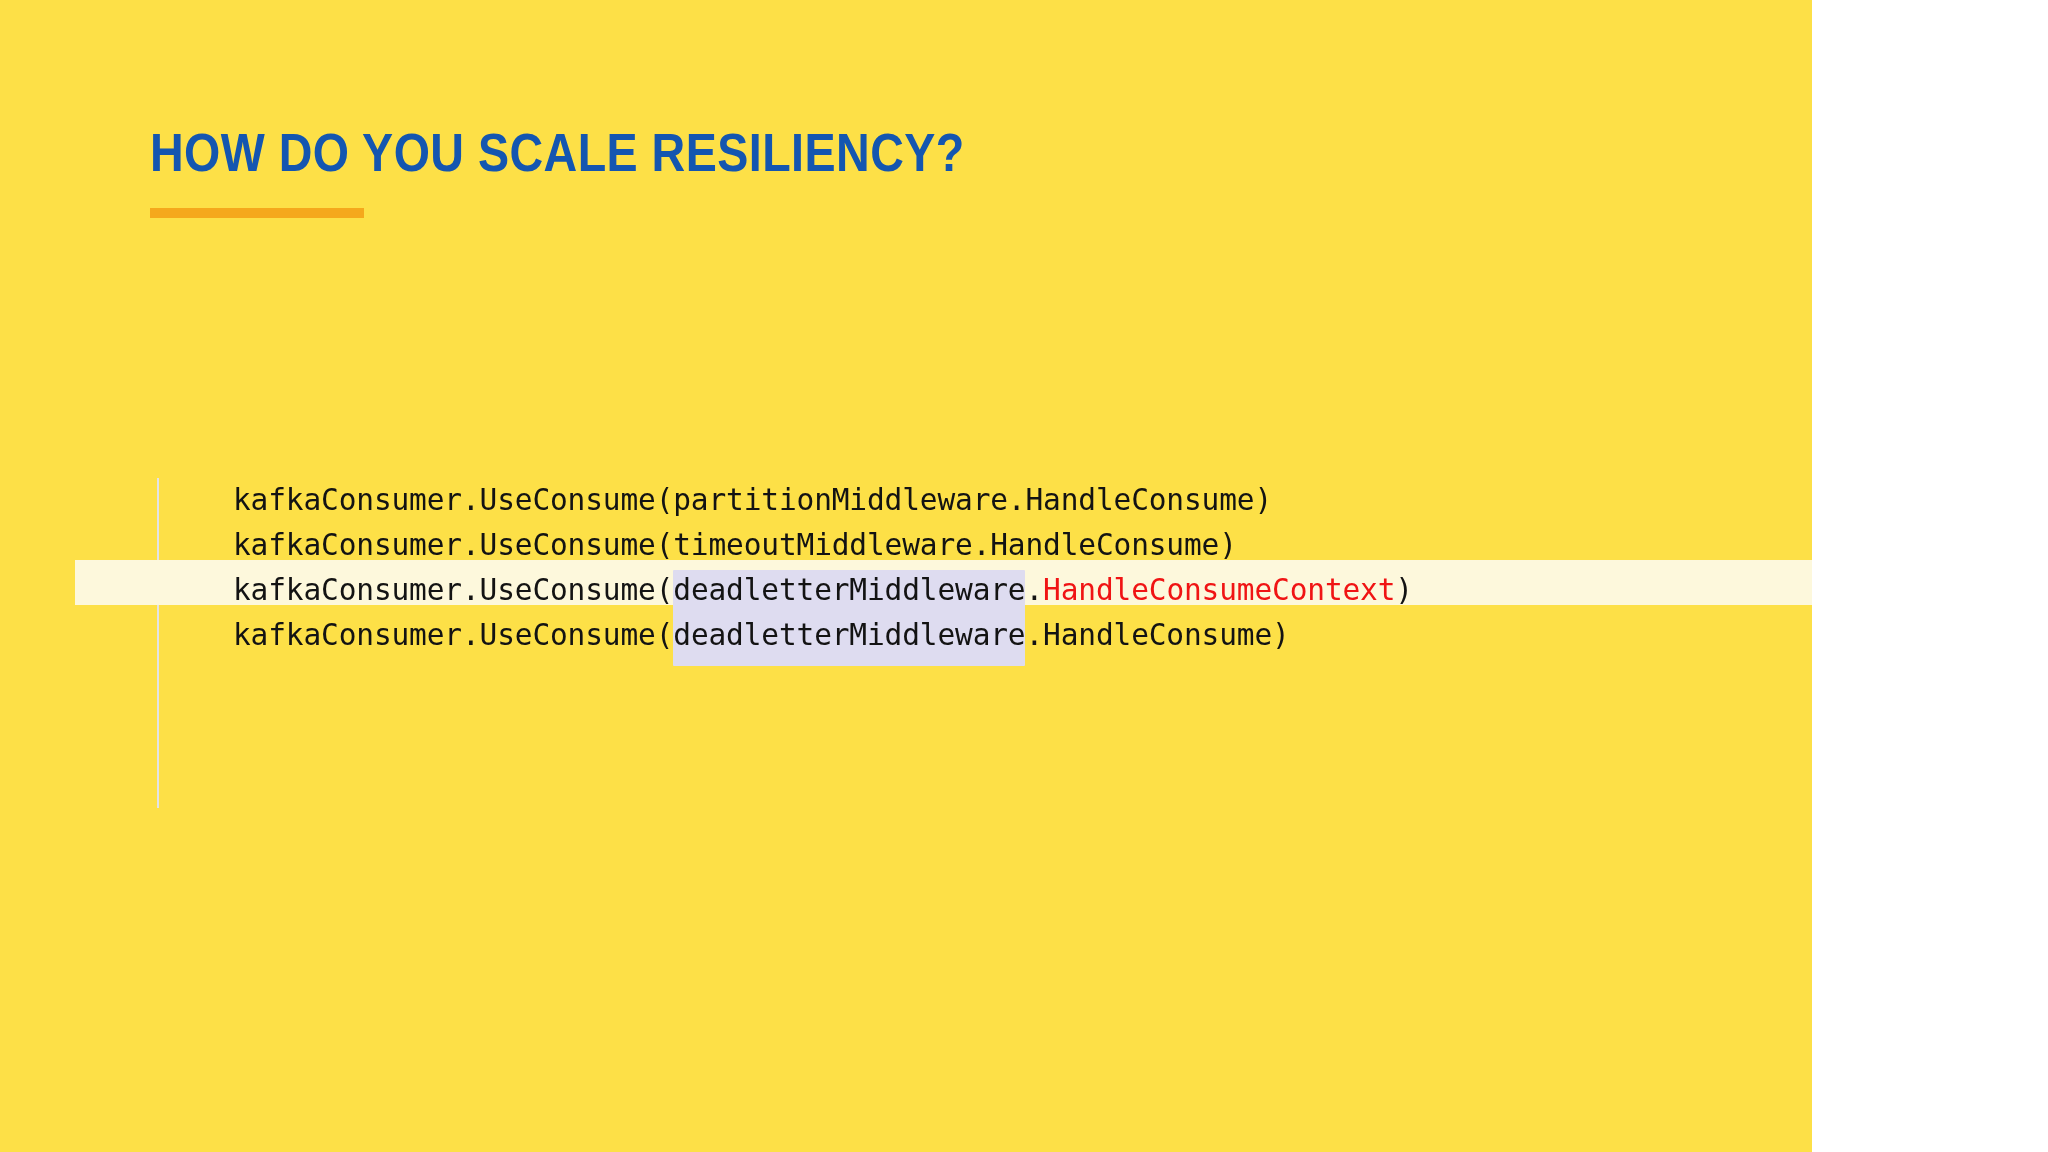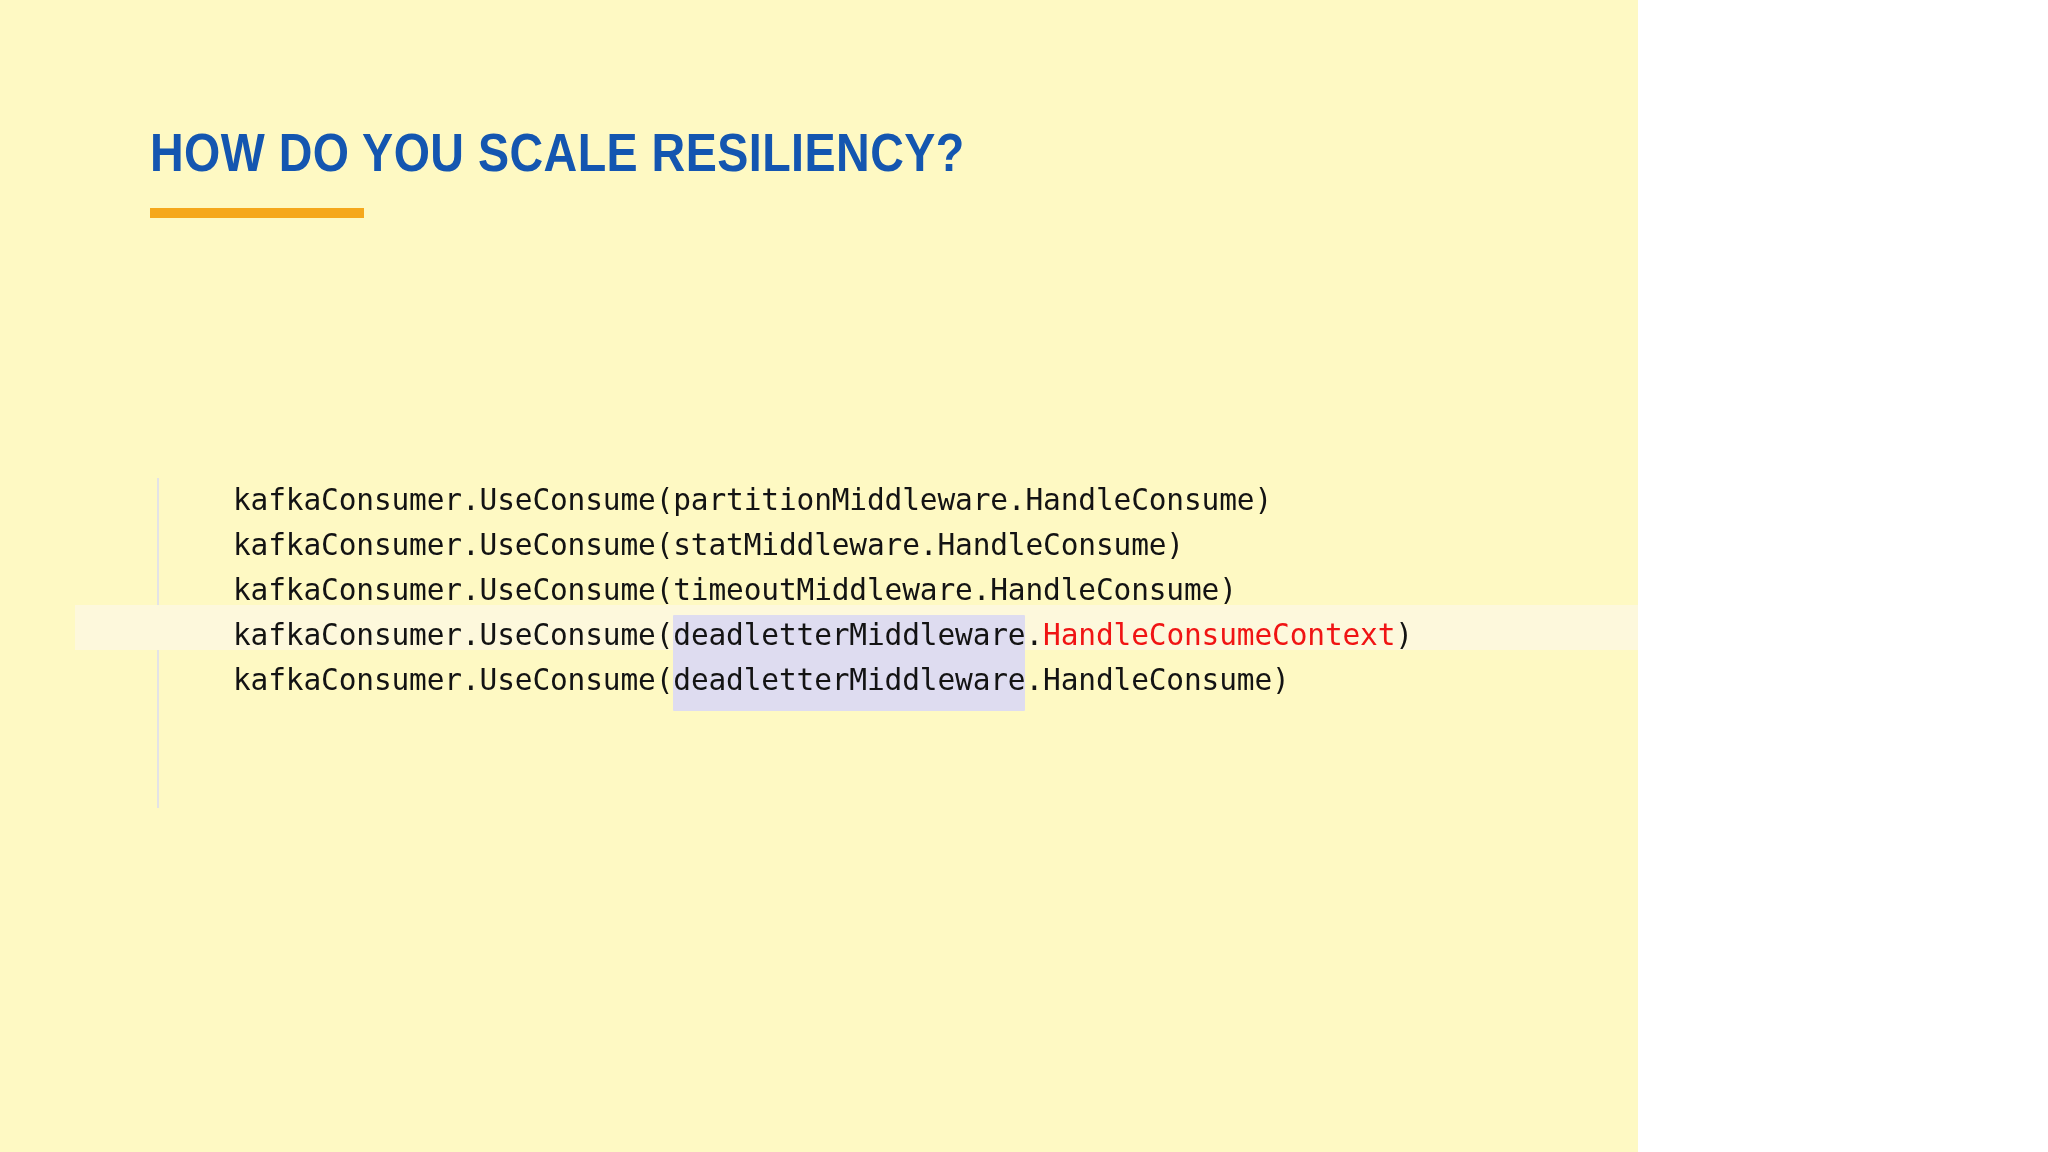--- a/index.html
+++ b/index.html
@@ -9,23 +9,23 @@
   body {
     width: 2048px;
     height: 1152px;
     background: #ffffff;
     font-family: "Liberation Sans", sans-serif;
     overflow: hidden;
   }
 
   #slide {
     position: relative;
-    width: 1638px;
+    width: 1812px;
     height: 1152px;
-    background: #fef9c3;
+    background: #fde047;
     overflow: hidden;
   }
 
   
   #slide-title {
     position: absolute;
     left: 150px;
     top: 86px;
     font-family: "Liberation Sans", sans-serif;
     font-weight: bold;
@@ -125,20 +125,19 @@
 <div id="slide">
 
   <h1 id="slide-title">HOW DO YOU SCALE RESILIENCY?</h1>
 
   <div id="title-accent-bar"></div>
 
   <div id="code-block">
     <div id="code-left-rule" style="background: rgb(227, 227, 230);"></div>
     <div id="code-lines">
         <div class="code-line"><div class="line-text"><span class="tok-plain" style="color: rgb(19, 19, 19);">kafkaConsumer.UseConsume(partitionMiddleware.HandleConsume)</span></div></div>
-        <div class="code-line"><div class="line-text"><span class="tok-plain" style="color: rgb(19, 19, 19);">kafkaConsumer.UseConsume(statMiddleware.HandleConsume)</span></div></div>
         <div class="code-line"><div class="line-text"><span class="tok-plain" style="color: rgb(19, 19, 19);">kafkaConsumer.UseConsume(timeoutMiddleware.HandleConsume)</span></div></div>
         <div class="code-line"><div class="line-bg" style="background: rgb(253, 248, 220);"></div><div class="line-text"><span class="tok-plain" style="color: rgb(19, 19, 19);">kafkaConsumer.UseConsume(</span><span class="tok-sel" style="background: rgb(222, 220, 240);">deadletterMiddleware</span><span class="tok-plain" style="color: rgb(19, 19, 19);">.</span><span class="tok-red" style="color: rgb(240, 20, 20);">HandleConsumeContext</span><span class="tok-plain" style="color: rgb(19, 19, 19);">)</span></div></div>
         <div class="code-line"><div class="line-text"><span class="tok-plain" style="color: rgb(19, 19, 19);">kafkaConsumer.UseConsume(</span><span class="tok-sel" style="background: rgb(222, 220, 240);">deadletterMiddleware</span><span class="tok-plain" style="color: rgb(19, 19, 19);">.HandleConsume)</span></div></div>
       </div>
   </div>
 
 </div>
 
 </body></html>

